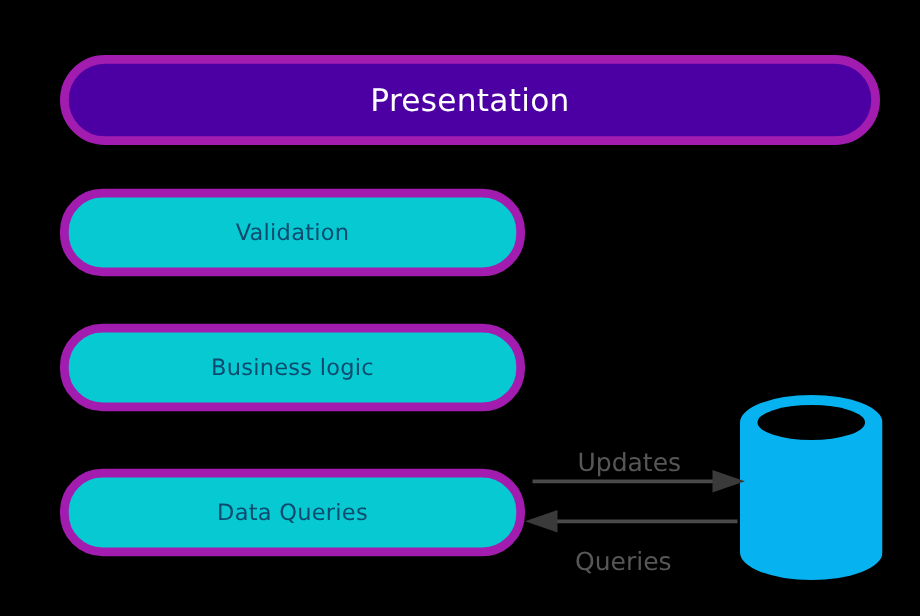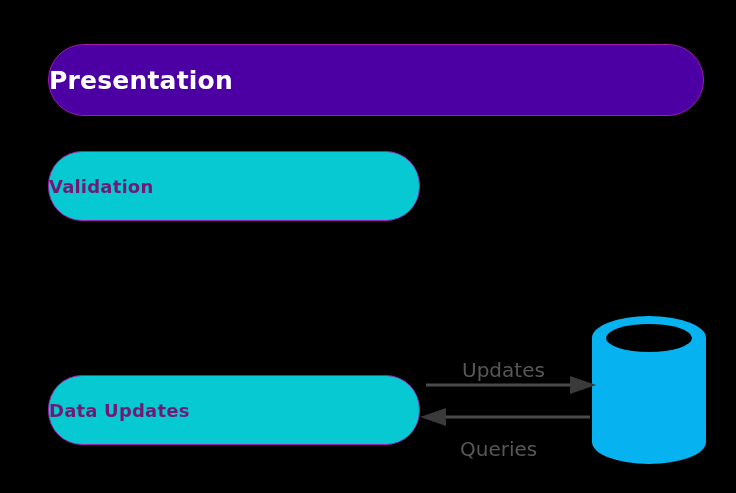--- a/index.html
+++ b/index.html
@@ -18,41 +18,42 @@
     position: absolute;
     inset: 0;
     width: 736px;
     height: 493px;
   }
   .layer-box {
     position: absolute;
     box-sizing: border-box;
     display: flex;
     align-items: center;
+    justify-content: center;
     border-radius: 34px;
-    border: 1px solid #a21caf;
-    font-weight: bold;
+    border: 7px solid #a21caf;
+    font-weight: normal;
     letter-spacing: 0.2px;
   }
   .layer-presentation {
     left: 48px;
     top: 44px;
     width: 656px;
     height: 72px;
     background: #4C00A4;
     color: #ffffff;
     font-size: 25px;
     border-radius: 36px;
   }
   .layer-teal {
     left: 48px;
     width: 372px;
     height: 70px;
     background: #06C9D2;
-    color: #701a75;
+    color: #0c4a6e;
     font-size: 18px;
   }
   .layer-validation { top: 151px; }
   .layer-business   { top: 259px; }
   .layer-dataaccess { top: 375px; }
 
   .arrow-label {
     position: absolute;
     color: #575757;
     font-size: 20px;
@@ -81,23 +82,26 @@
 <div id="diagram">
 
   <div class="layer-box layer-presentation">
     <span>Presentation</span>
   </div>
 
   <div class="layer-box layer-teal layer-validation">
     <span>Validation</span>
   </div>
 
+  <div class="layer-box layer-teal layer-business">
+    <span>Business logic</span>
+  </div>
 
   <div class="layer-box layer-teal layer-dataaccess">
-    <span>Data Updates</span>
+    <span>Data Queries</span>
   </div>
 
   <svg class="db-cylinder" viewBox="0 0 114 148">
     <path d="M0,22 A57,22 0 0,1 114,22 L114,126 A57,22 0 0,1 0,126 Z" fill="#06B3F0"></path>
     <ellipse cx="57" cy="22" rx="43" ry="14" fill="#000000"></ellipse>
   </svg>
 
   <svg style="position:absolute; left:420px; top:370px; width:180px; height:60px;" viewBox="0 0 180 60">
     <line x1="6" y1="15" x2="160" y2="15" stroke="#4A4A4A" stroke-width="3"></line>
     <polygon points="150,6 176,15 150,24" fill="#3A3A3A"></polygon>

